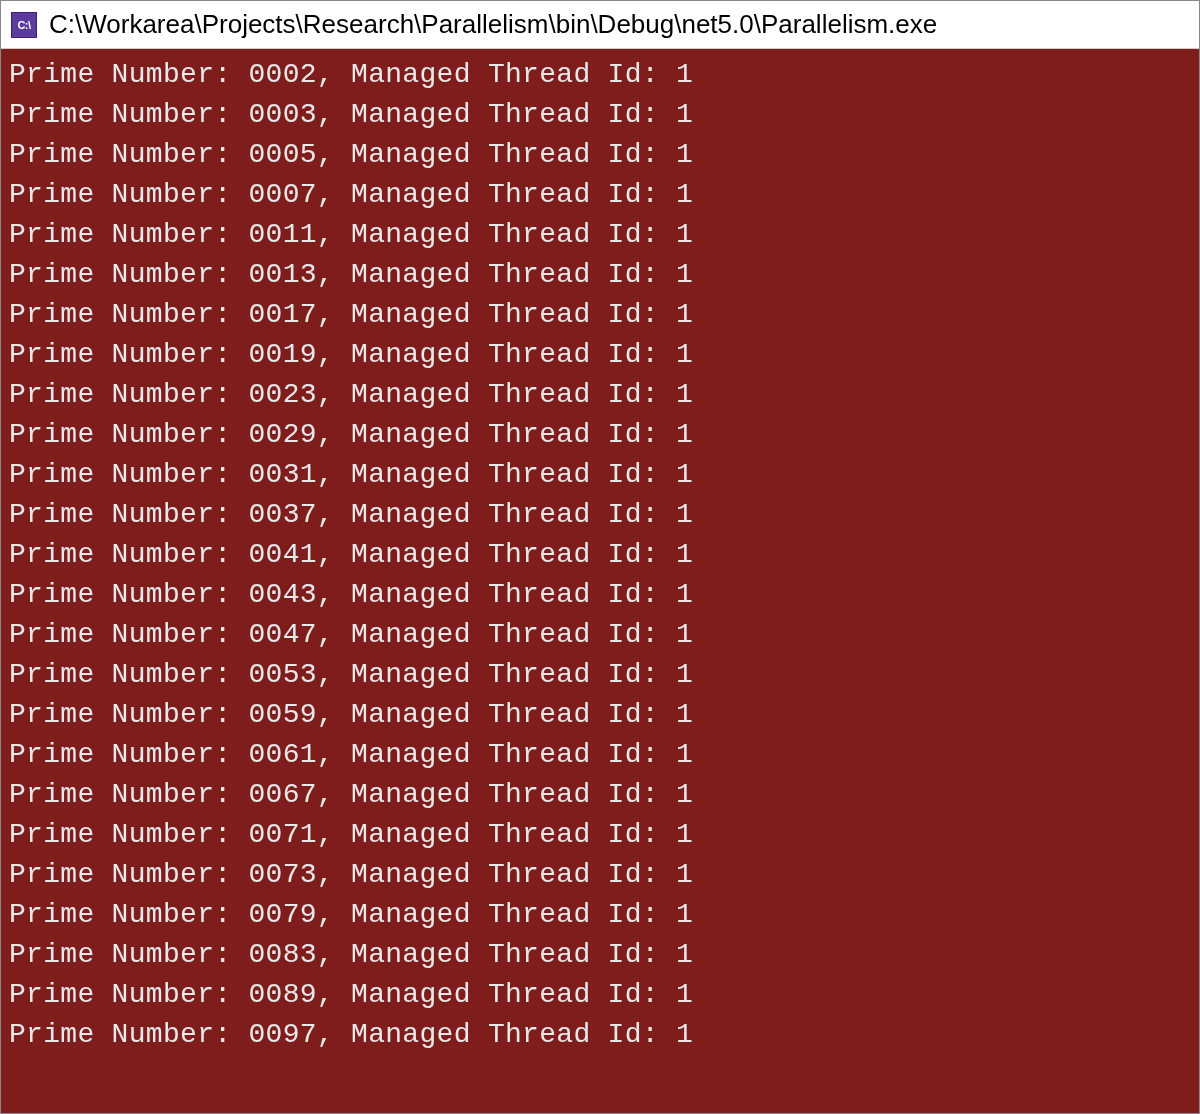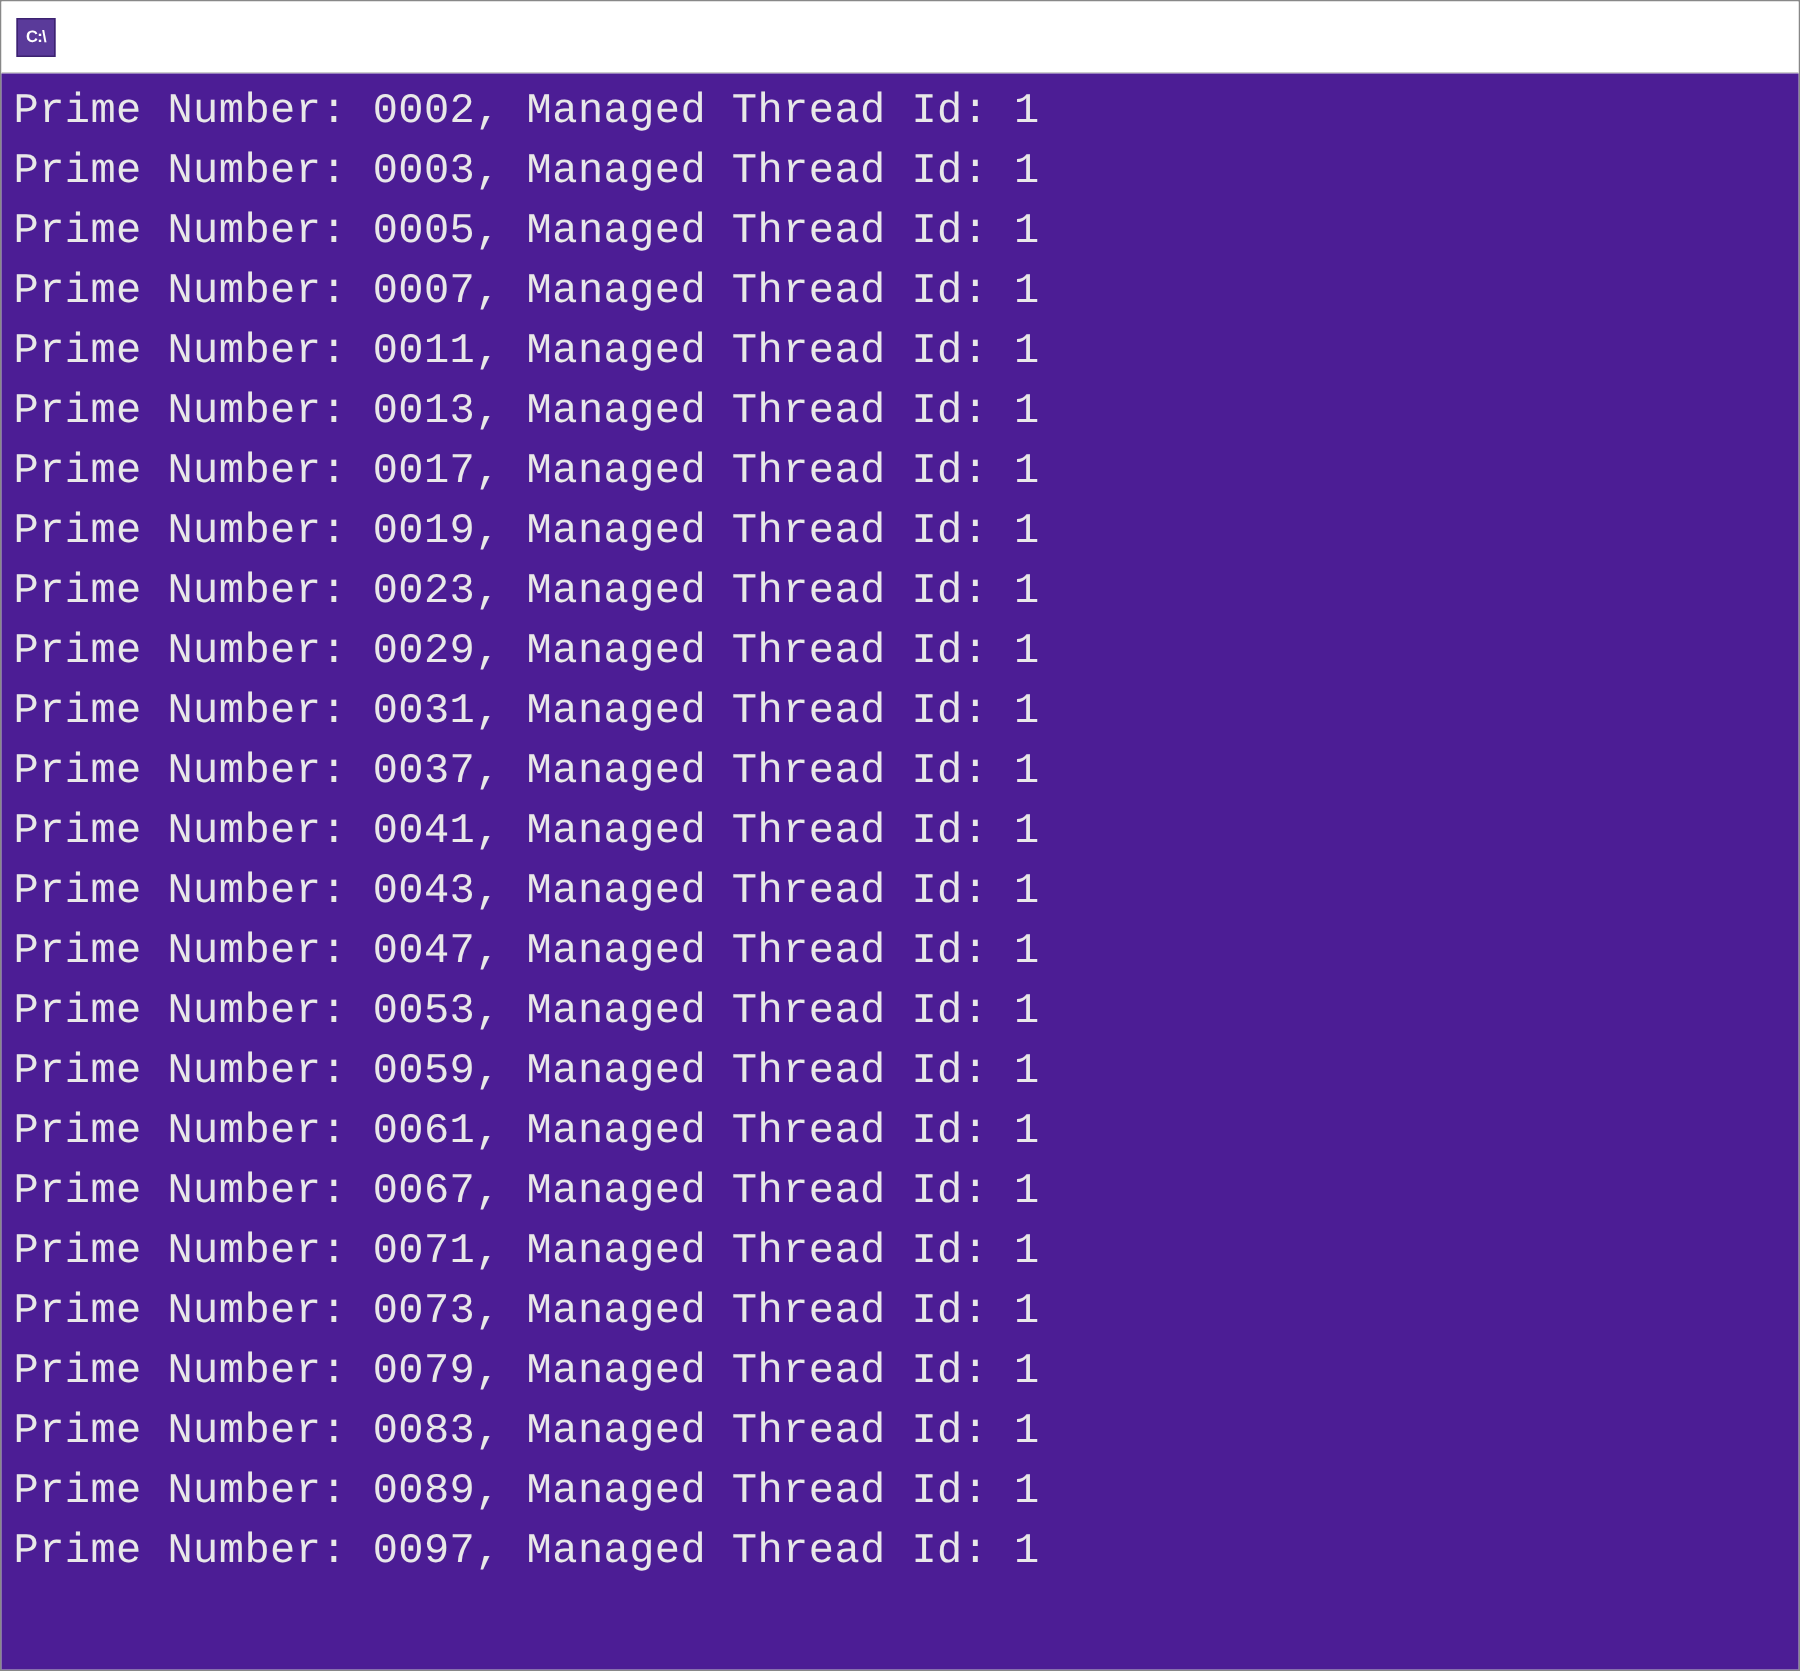--- a/index.html
+++ b/index.html
@@ -49,21 +49,21 @@
     }
     .title-text {
       font-size: 26px;
       color: #000;
       white-space: nowrap;
       overflow: hidden;
       text-overflow: ellipsis;
     }
     .console-body {
       flex: 1;
-      background: #4c1d95;
+      background: #7f1d1d;
       color: #e8e8e8;
       font-family: "Consolas", "Courier New", monospace;
       font-size: 28px;
       line-height: 40px;
       padding: 6px 8px 0 8px;
       white-space: pre;
       overflow: hidden;
       letter-spacing: 0.3px;
     }
     .console-line {
@@ -71,15 +71,16 @@
     }
   </style>
 </head>
 <body>
 
 <div class="window">
   <div class="titlebar">
     <div class="app-icon">
       <span class="app-icon-text">C:\</span>
     </div>
+    <div class="title-text">C:\Workarea\Projects\Research\Parallelism\bin\Debug\net5.0\Parallelism.exe</div>
   </div>
   <div class="console-body" id="console-body"><span class="console-line">Prime Number: 0002, Managed Thread Id: 1</span><span class="console-line">Prime Number: 0003, Managed Thread Id: 1</span><span class="console-line">Prime Number: 0005, Managed Thread Id: 1</span><span class="console-line">Prime Number: 0007, Managed Thread Id: 1</span><span class="console-line">Prime Number: 0011, Managed Thread Id: 1</span><span class="console-line">Prime Number: 0013, Managed Thread Id: 1</span><span class="console-line">Prime Number: 0017, Managed Thread Id: 1</span><span class="console-line">Prime Number: 0019, Managed Thread Id: 1</span><span class="console-line">Prime Number: 0023, Managed Thread Id: 1</span><span class="console-line">Prime Number: 0029, Managed Thread Id: 1</span><span class="console-line">Prime Number: 0031, Managed Thread Id: 1</span><span class="console-line">Prime Number: 0037, Managed Thread Id: 1</span><span class="console-line">Prime Number: 0041, Managed Thread Id: 1</span><span class="console-line">Prime Number: 0043, Managed Thread Id: 1</span><span class="console-line">Prime Number: 0047, Managed Thread Id: 1</span><span class="console-line">Prime Number: 0053, Managed Thread Id: 1</span><span class="console-line">Prime Number: 0059, Managed Thread Id: 1</span><span class="console-line">Prime Number: 0061, Managed Thread Id: 1</span><span class="console-line">Prime Number: 0067, Managed Thread Id: 1</span><span class="console-line">Prime Number: 0071, Managed Thread Id: 1</span><span class="console-line">Prime Number: 0073, Managed Thread Id: 1</span><span class="console-line">Prime Number: 0079, Managed Thread Id: 1</span><span class="console-line">Prime Number: 0083, Managed Thread Id: 1</span><span class="console-line">Prime Number: 0089, Managed Thread Id: 1</span><span class="console-line">Prime Number: 0097, Managed Thread Id: 1</span></div>
 </div>
 
 </body></html>

